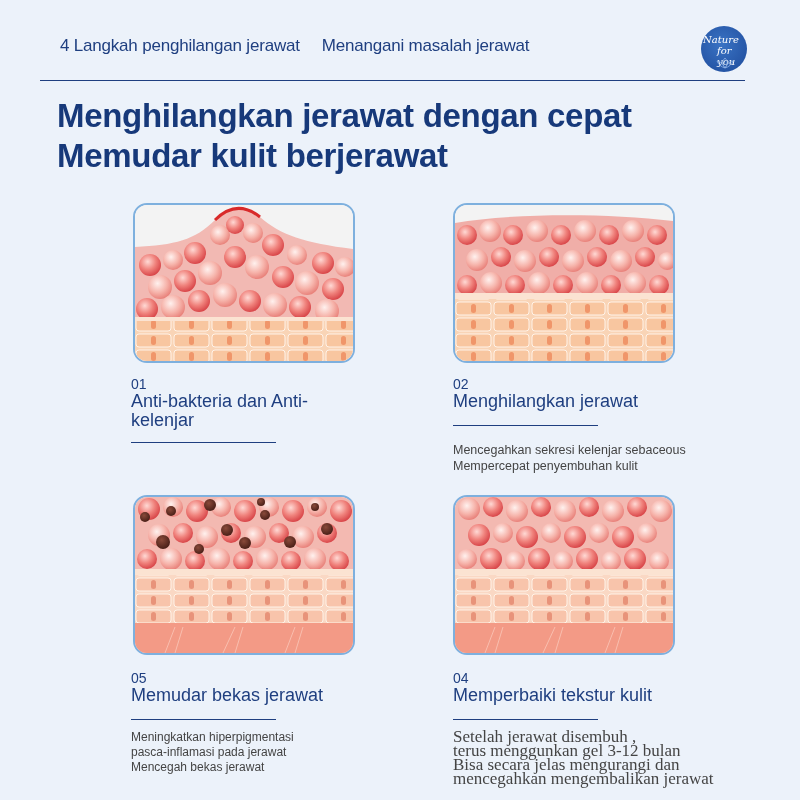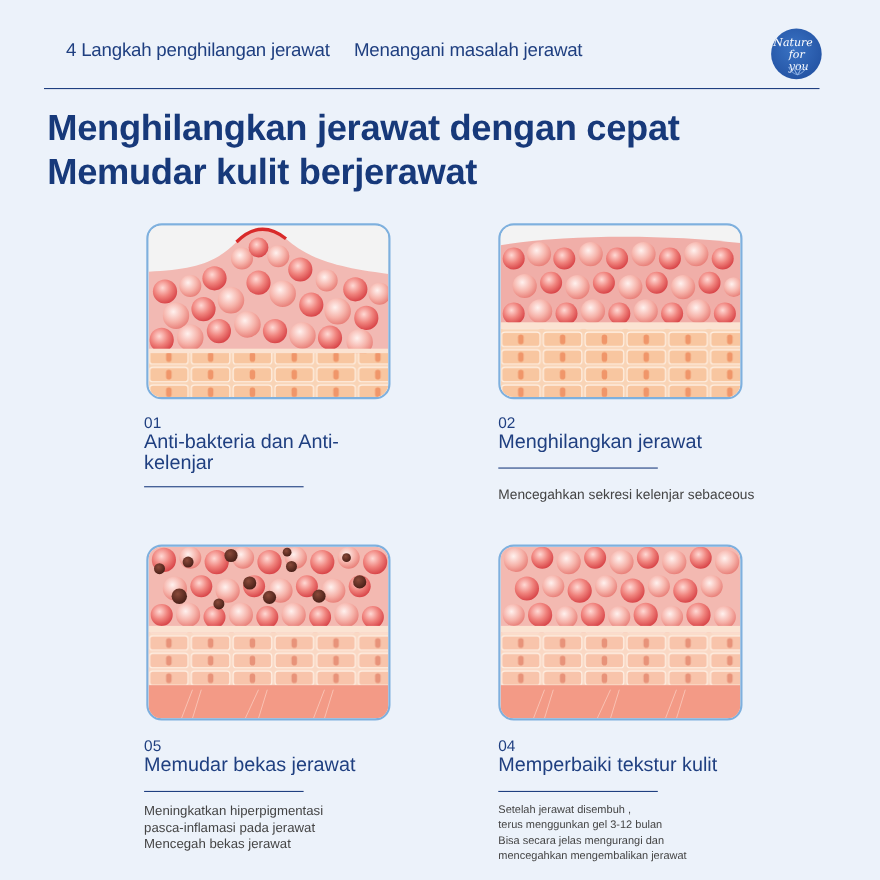--- a/index.html
+++ b/index.html
@@ -4,34 +4,34 @@
 <style>
   html,body{margin:0;padding:0;}
   body{width:800px;height:800px;background:#ecf2fa;position:relative;overflow:hidden;font-family:"Liberation Sans","DejaVu Sans",sans-serif;color:#1c3d7a;}
   .topbar{position:absolute;left:60px;top:36px;font-size:17px;color:#1f3f80;letter-spacing:-0.2px;}
   .topbar span{margin-right:22px;}
   .logo{position:absolute;left:701px;top:26px;width:46px;height:46px;border-radius:50%;background:radial-gradient(circle at 45% 40%,#3a73c4,#1d4a9a);color:#fff;font-family:"DejaVu Serif",serif;font-style:italic;font-size:10px;line-height:11px;overflow:hidden;}
   .logo .l1{position:absolute;left:2px;top:8px;}
   .logo .l2{position:absolute;left:16px;top:19px;}
   .logo svg{position:absolute;left:14px;top:30px;}
   .rule-top{position:absolute;left:40px;top:80px;width:705px;height:1px;background:#1f3f80;}
-  .headline{position:absolute;left:43px;top:96px;font-size:33px;font-weight:bold;color:#17397a;line-height:40px;letter-spacing:-0.3px;}
+  .headline{position:absolute;left:57px;top:96px;font-size:33px;font-weight:bold;color:#17397a;line-height:40px;letter-spacing:-0.3px;}
   .card{position:absolute;width:218px;height:156px;border:2px solid #7eb0de;border-radius:14px;overflow:hidden;background:#f4f4f4;}
   .c1{left:133px;top:203px;} .c2{left:453px;top:203px;}
   .c3{left:133px;top:495px;} .c4{left:453px;top:495px;}
   .card svg{display:block;}
   .step{position:absolute;width:280px;}
   .s1{left:131px;top:376px;} .s2{left:453px;top:376px;}
   .s3{left:131px;top:670px;} .s4{left:453px;top:670px;}
   .num{font-size:14px;color:#1f3f80;line-height:16px;}
   .title{font-size:18px;color:#1f3f80;line-height:19px;}
   .rule{width:145px;height:1px;background:#1f3f80;margin:12px 0 8px 0;}
   .desc{font-size:13px;color:#444;line-height:16px;}
   .desc div{white-space:nowrap;}
-  .s4 .desc{font-size:10px;line-height:14px;}
+  .s4 .desc{font-size:17px;line-height:14px;font-family:Liberation Serif, serif;}
   .s3 .desc{font-size:12px;line-height:15px;}
 </style>
 </head>
 <body>
 
 <div class="topbar">
   <span>4 Langkah penghilangan jerawat</span><span>Menangani masalah jerawat</span>
 </div>
 
 <div class="logo">
@@ -268,20 +268,21 @@
 </div>
 
 <div class="step s2">
   <div class="num">02</div>
   <div class="title">
     <div>Menghilangkan jerawat</div>
   </div>
   <div class="rule" style="margin-top:14px;margin-bottom:16px"></div>
   <div class="desc" style="font-size:12.5px">
     <div>Mencegahkan sekresi kelenjar sebaceous</div>
+    <div>Mempercepat penyembuhan kulit</div>
   </div>
 </div>
 
 <div class="step s3">
   <div class="num">05</div>
   <div class="title">
     <div>Memudar bekas jerawat</div>
   </div>
   <div class="rule" style="margin-top:14px;margin-bottom:10px"></div>
   <div class="desc">

